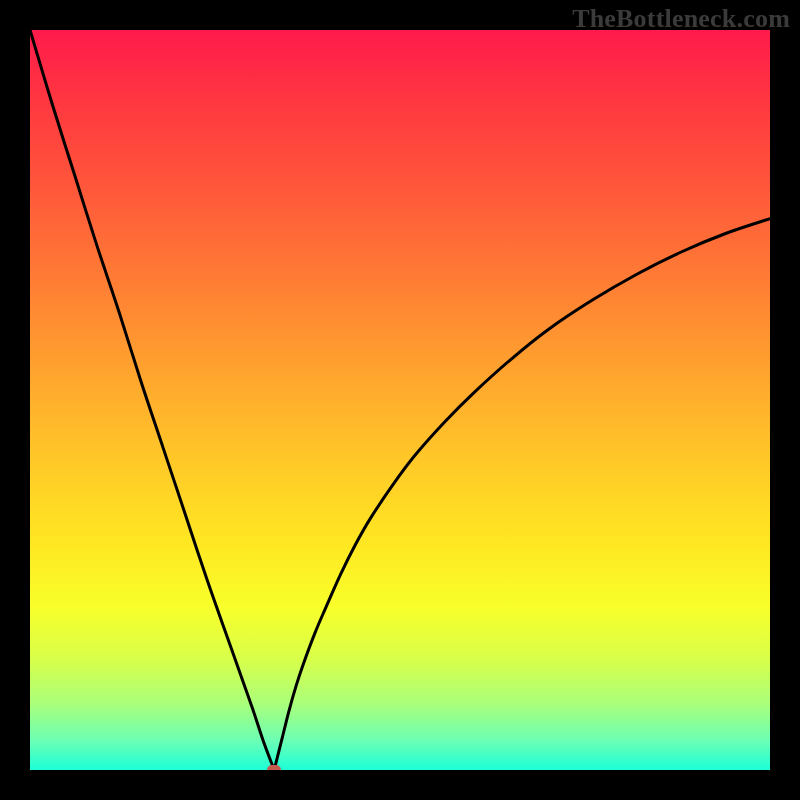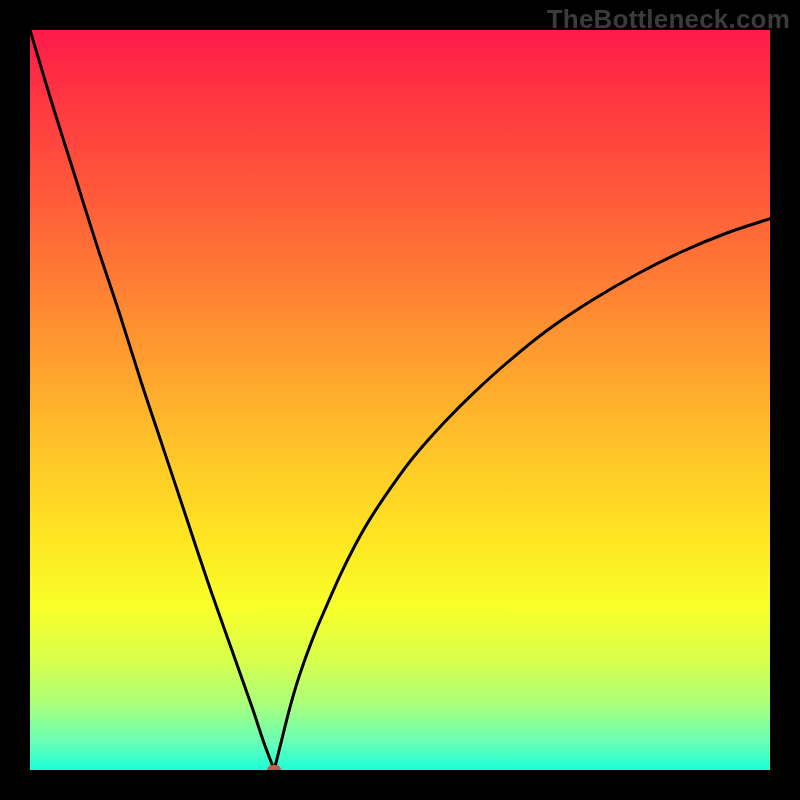--- a/index.html
+++ b/index.html
@@ -9,20 +9,21 @@
     height: 800px;
     background: #000000;
     font-family: Arial, Helvetica, sans-serif;
     overflow: hidden;
   }
   .frame {
     position: relative;
     width: 800px;
     height: 800px;
     background: #000000;
+    font-family: Liberation Serif, serif;
   }
   .attribution {
     position: absolute;
     top: 4px;
     right: 10px;
     color: #3b3b3b;
     font-size: 26px;
     font-weight: 600;
     letter-spacing: 0.2px;
     user-select: none;

